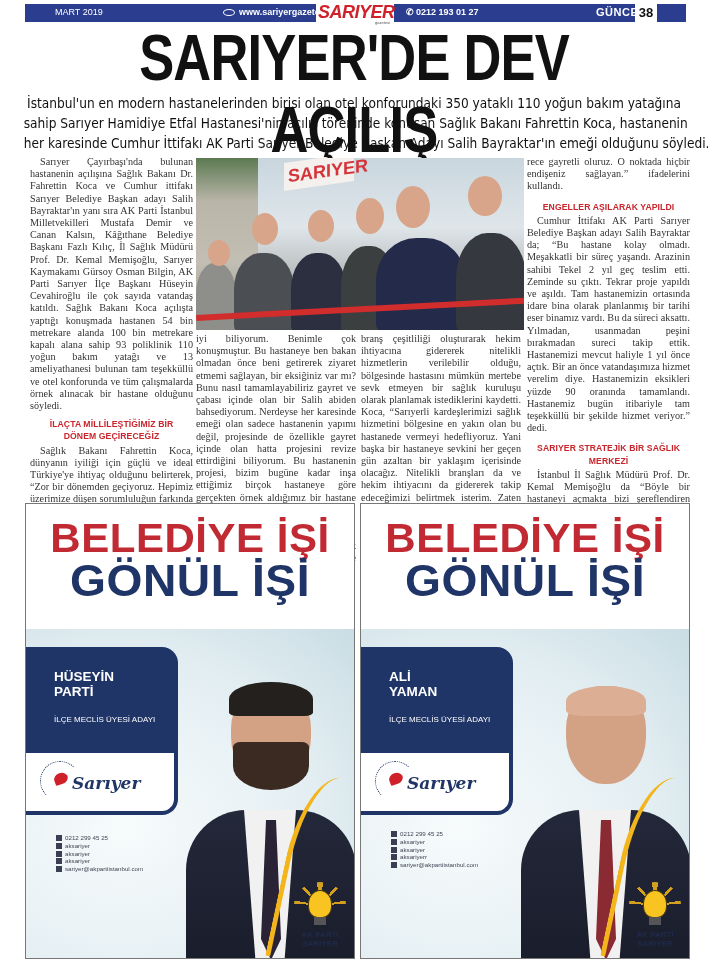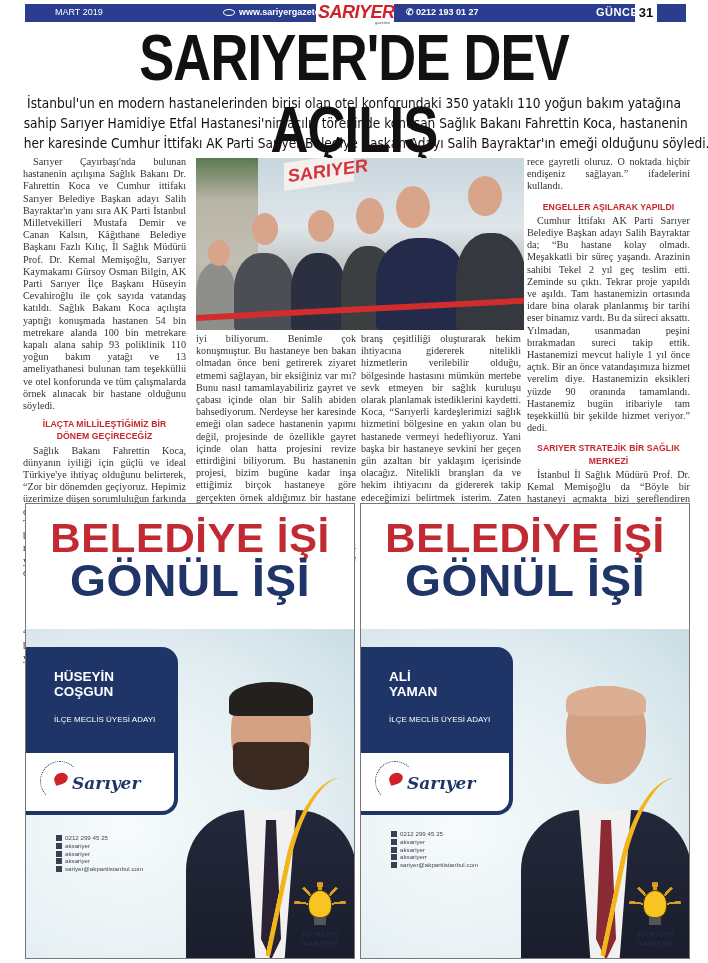--- a/index.html
+++ b/index.html
@@ -20,21 +20,21 @@
   .topbar-end { position: absolute; left: 680px; top: 4px; width: 6px; height: 18px; background: #2a3d8f; }
 
   .headline { position: absolute; left: 0; top: 22px; width: 708px; text-align: center; font-family: "Liberation Sans", sans-serif; font-weight: bold; font-size: 64px; line-height: 72px; color: #111; letter-spacing: -1px; transform: scaleX(0.82); transform-origin: center; }
 
   .spot { position: absolute; left: 10px; top: 93px; width: 688px; text-align: center; font-family: "DejaVu Sans", sans-serif; font-size: 14.2px; line-height: 20px; color: #111; transform: scaleX(0.86); transform-origin: center top; }
   .spot p { white-space: nowrap; margin-left: -40px; margin-right: -40px; }
 
   .body-text { font-size: 10.2px; line-height: 12.2px; text-align: justify; color: #333; hyphens: auto; }
   .body-text p { text-indent: 10px; }
   .col { position: absolute; }
-  .col1 { left: 23px; top: 156px; width: 163px; }
+  .col1 { left: 30px; top: 156px; width: 163px; }
   .col2 { left: 196px; top: 333px; width: 160px; }
   .col3 { left: 361px; top: 333px; width: 160px; }
   .col4 { left: 527px; top: 156px; width: 163px; }
   .subhead { font-family: "Liberation Sans", sans-serif; font-weight: bold; color: #c8262c; font-size: 9.6px; text-align: center; margin: 6px 0 2px; letter-spacing: 0.1px; transform: scaleX(0.9); }
 
   .photo { position: absolute; left: 196px; top: 158px; width: 328px; height: 172px; overflow: hidden; background: linear-gradient(180deg,#c9d6de 0%, #dfe6ea 40%, #8c8c88 100%); }
   .photo .bg-building { position: absolute; left: 0; top: 0; width: 62px; height: 172px; background: linear-gradient(180deg,#5c7a52 0%, #b9b5a8 25%, #c2beb3 60%, #9a9890 100%); }
   .photo .banner { position: absolute; left: 88px; top: 0; width: 70px; height: 28px; background: #f4f0ee; transform: skewY(-8deg); }
   .photo .banner span { position: absolute; left: 4px; top: 4px; font-family: "Liberation Sans", sans-serif; font-weight: bold; font-size: 18px; color: #d5343b; }
   .photo .person { position: absolute; border-radius: 45% 45% 10% 10%; }
@@ -77,21 +77,21 @@
 <div class="topbar">
   <span class="date">MART 2019</span>
   <span class="site"><span class="site-icon"></span><span>www.sariyergazetesi.com</span></span>
   <div class="logo">
     <span class="brand">SARIYER</span>
     <span class="sub">gazetesi</span>
   </div>
   <span class="phone">✆ <span>0212 193 01 27</span></span>
   <span class="section">GÜNCEL</span>
 </div>
-<div class="pagenum">31</div>
+<div class="pagenum">38</div>
 <div class="topbar-end"></div>
 
 <h1 class="headline">SARIYER'DE DEV AÇILIŞ</h1>
 
 <div class="spot">
   <p>İstanbul'un en modern hastanelerinden birisi olan otel konforundaki 350 yataklı 110 yoğun bakım yatağına</p>
   <p>sahip Sarıyer Hamidiye Etfal Hastanesi'nin açılış töreninde konuşan Sağlık Bakanı Fahrettin Koca, hastanenin</p>
   <p>her karesinde Cumhur İttifakı AK Parti Sarıyer Belediye Başkan Adayı Salih Bayraktar'ın emeği olduğunu söyledi.</p>
 </div>
 
@@ -141,21 +141,21 @@
   <p>İstanbul İl Sağlık Müdürü Prof. Dr. Kemal Memişoğlu da “Böyle bir hastaneyi açmakta bizi şereflendiren Sayın bakanıma teşekkür ediyorum. Ama en büyük teşekkürlerden bir tanesi, en az bizim kadar hastanenin tüm sorunları ile birebir ilgilenen Salih başkanımıza. Çünkü bu hastanenin yapımında her dakika bize 'ne durumda hocam, biz ne yapabiliriz. Şu sorunu var beraber çözelim' diyen bir başkandı. Allah ondan razı olsun. Bu hastane gerçekten onun sayesinde bu hallere geldi. İkinci bir şey, Sarıyer sağlık anlamında en stratejik yerlerden birisi ve bu hastane İstanbul'daki en modern hastanelerden birisi.”</p>
 </div>
 
 <div class="ad ad1">
   <div class="slogan1">BELEDİYE İŞİ</div>
   <div class="slogan2">GÖNÜL İŞİ</div>
   <div class="lower"></div>
   <div class="namecard">
     <div class="name">
         <div>HÜSEYİN</div>
-        <div>COŞGUN</div>
+        <div>PARTİ</div>
       </div>
     <div class="role">İLÇE MECLİS ÜYESİ ADAYI</div>
   </div>
   <div class="logocard">
     <div class="arc"></div>
     <div class="rose"></div>
     <div class="script">Sarıyer</div>
   </div>
   <div class="contacts">
     <div><span class="ci"></span><span>0212 299 45 25</span></div>

